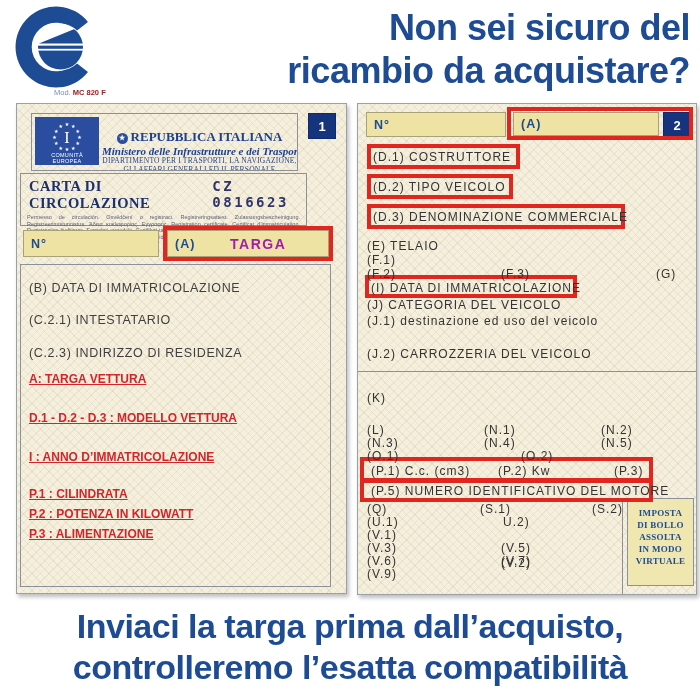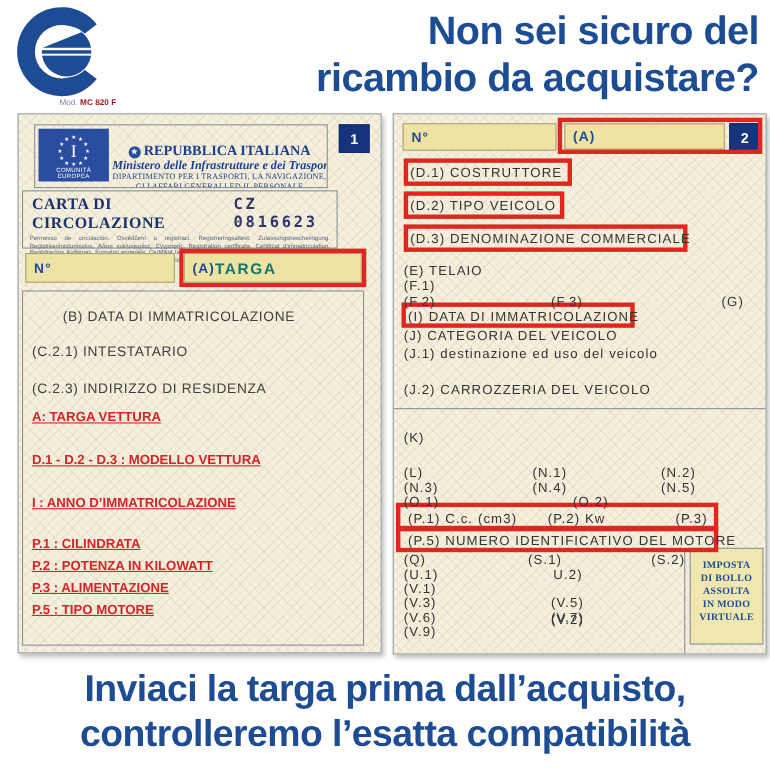--- a/index.html
+++ b/index.html
@@ -40,21 +40,21 @@
   .serial{font-family:"DejaVu Sans Mono",monospace;font-weight:bold;font-size:14px;color:#30356b;
           letter-spacing:2.5px;margin-left:28px;}
   .multi{margin-top:2px;padding:0 6px;font-size:5.5px;line-height:6.6px;color:#5a5f7a;text-align:justify;}
   
   .nfield{position:absolute;background:#eee3a2;border:1px solid #a7a27a;box-sizing:border-box;
           display:flex;align-items:center;padding:0 7px;}
   .blue-code{color:#1d4b94;font-weight:bold;font-size:12.5px;letter-spacing:1px;}
   .left-n{left:6px;top:126px;width:136px;height:27px;}
   .targa-red{position:absolute;left:146px;top:122px;width:170px;height:35px;border:4px solid #e1251f;box-sizing:border-box;}
   .targa-yellow{position:absolute;left:0;top:0;right:0;bottom:0;border:1px solid #a7a27a;}
-  .targa-text{flex:1;text-align:left;color:#0f766e;font-weight:bold;font-size:14px;letter-spacing:1.5px;}
+  .targa-text{flex:1;text-align:center;color:#a21caf;font-weight:bold;font-size:14px;letter-spacing:1.5px;}
   .bodybox{position:absolute;left:3px;top:160px;width:311px;height:323px;border:1px solid #8a919c;box-sizing:border-box;}
   .doc-field{position:absolute;font-size:12.5px;color:#3f3f3f;letter-spacing:.6px;white-space:nowrap;}
   .annotation{position:absolute;left:12px;font-size:12px;font-weight:bold;color:#d5232a;white-space:nowrap;text-decoration:underline;}
   
   .right-n{left:8px;top:8px;width:140px;height:25px;}
   .a2-yellow{left:155px;top:8px;width:146px;height:24px;}
   .b2{left:305px;top:8px;}
   .r-item{position:absolute;font-size:12px;color:#333;letter-spacing:1px;white-space:nowrap;}
   .rb{position:absolute;border:4px solid #e1251f;box-sizing:border-box;background:transparent;}
   .divider{position:absolute;left:0;right:0;top:267px;border-top:1px solid #8a919c;}
@@ -145,30 +145,29 @@
 
     <div class="targa-red">
       <div class="nfield targa-yellow">
         <span class="blue-code">(A)</span>
         <span class="targa-text">TARGA</span>
       </div>
     </div>
 
     <div class="bodybox"></div>
 
-  <div class="doc-field" style="left: 12px; top: 177px; margin-left: 28px;">(B)  DATA DI IMMATRICOLAZIONE</div>
+  <div class="doc-field" style="left: 12px; top: 177px;">(B)  DATA DI IMMATRICOLAZIONE</div>
       <div class="doc-field" style="left: 12px; top: 209px;">(C.2.1)   INTESTATARIO</div>
       <div class="doc-field" style="left: 12px; top: 242px;">(C.2.3)   INDIRIZZO DI RESIDENZA</div>
       <div class="annotation" style="left: 12px; top: 268px;">A: TARGA VETTURA</div>
       <div class="annotation" style="left: 12px; top: 307px;">D.1 - D.2 - D.3 : MODELLO VETTURA</div>
       <div class="annotation" style="left: 12px; top: 346px;">I : ANNO D’IMMATRICOLAZIONE</div>
       <div class="annotation" style="left: 12px; top: 383px;">P.1 : CILINDRATA</div>
       <div class="annotation" style="left: 12px; top: 403px;">P.2 : POTENZA IN KILOWATT</div>
       <div class="annotation" style="left: 12px; top: 423px;">P.3 : ALIMENTAZIONE</div>
-      <div class="annotation" style="left: 12px; top: 443px;">P.5 :  TIPO MOTORE</div>
     </div>
 
   <div class="panel right" id="rightPanel">
     <div class="nfield right-n">
       <span class="blue-code">N°</span>
     </div>
     <div class="nfield a2-yellow">
       <span class="blue-code">(A)</span>
     </div>
     <div class="badge b2">2</div>

